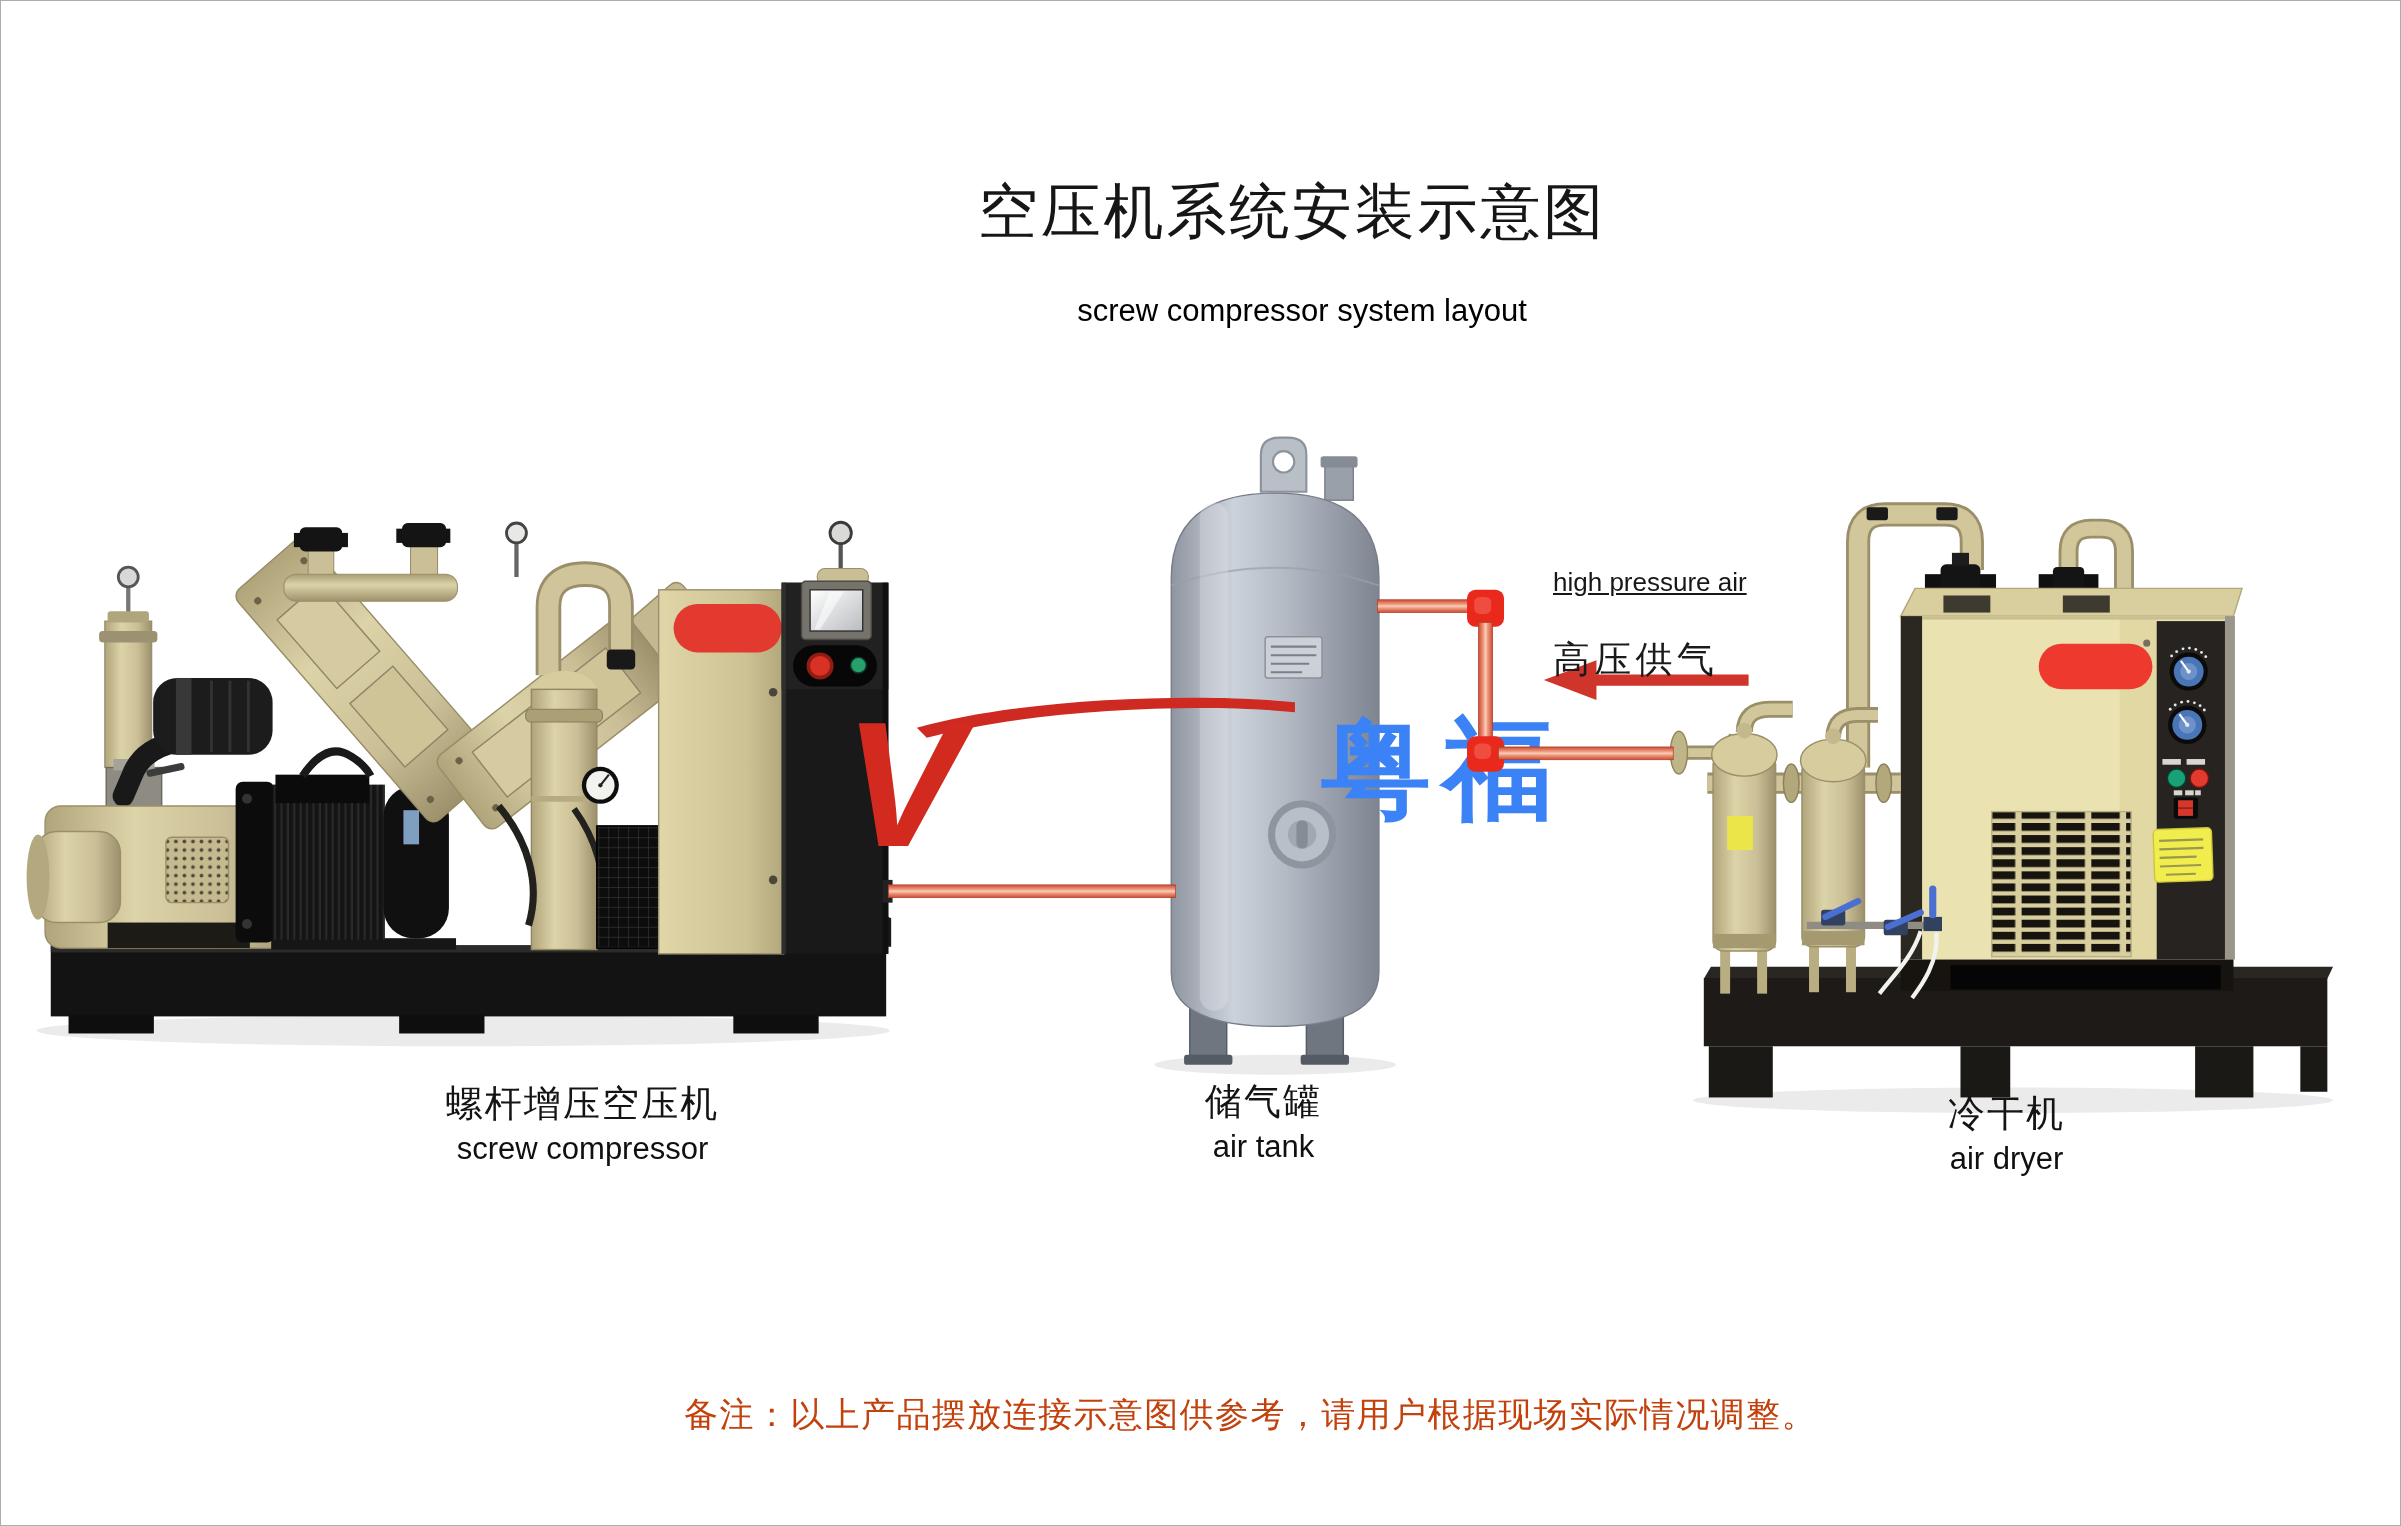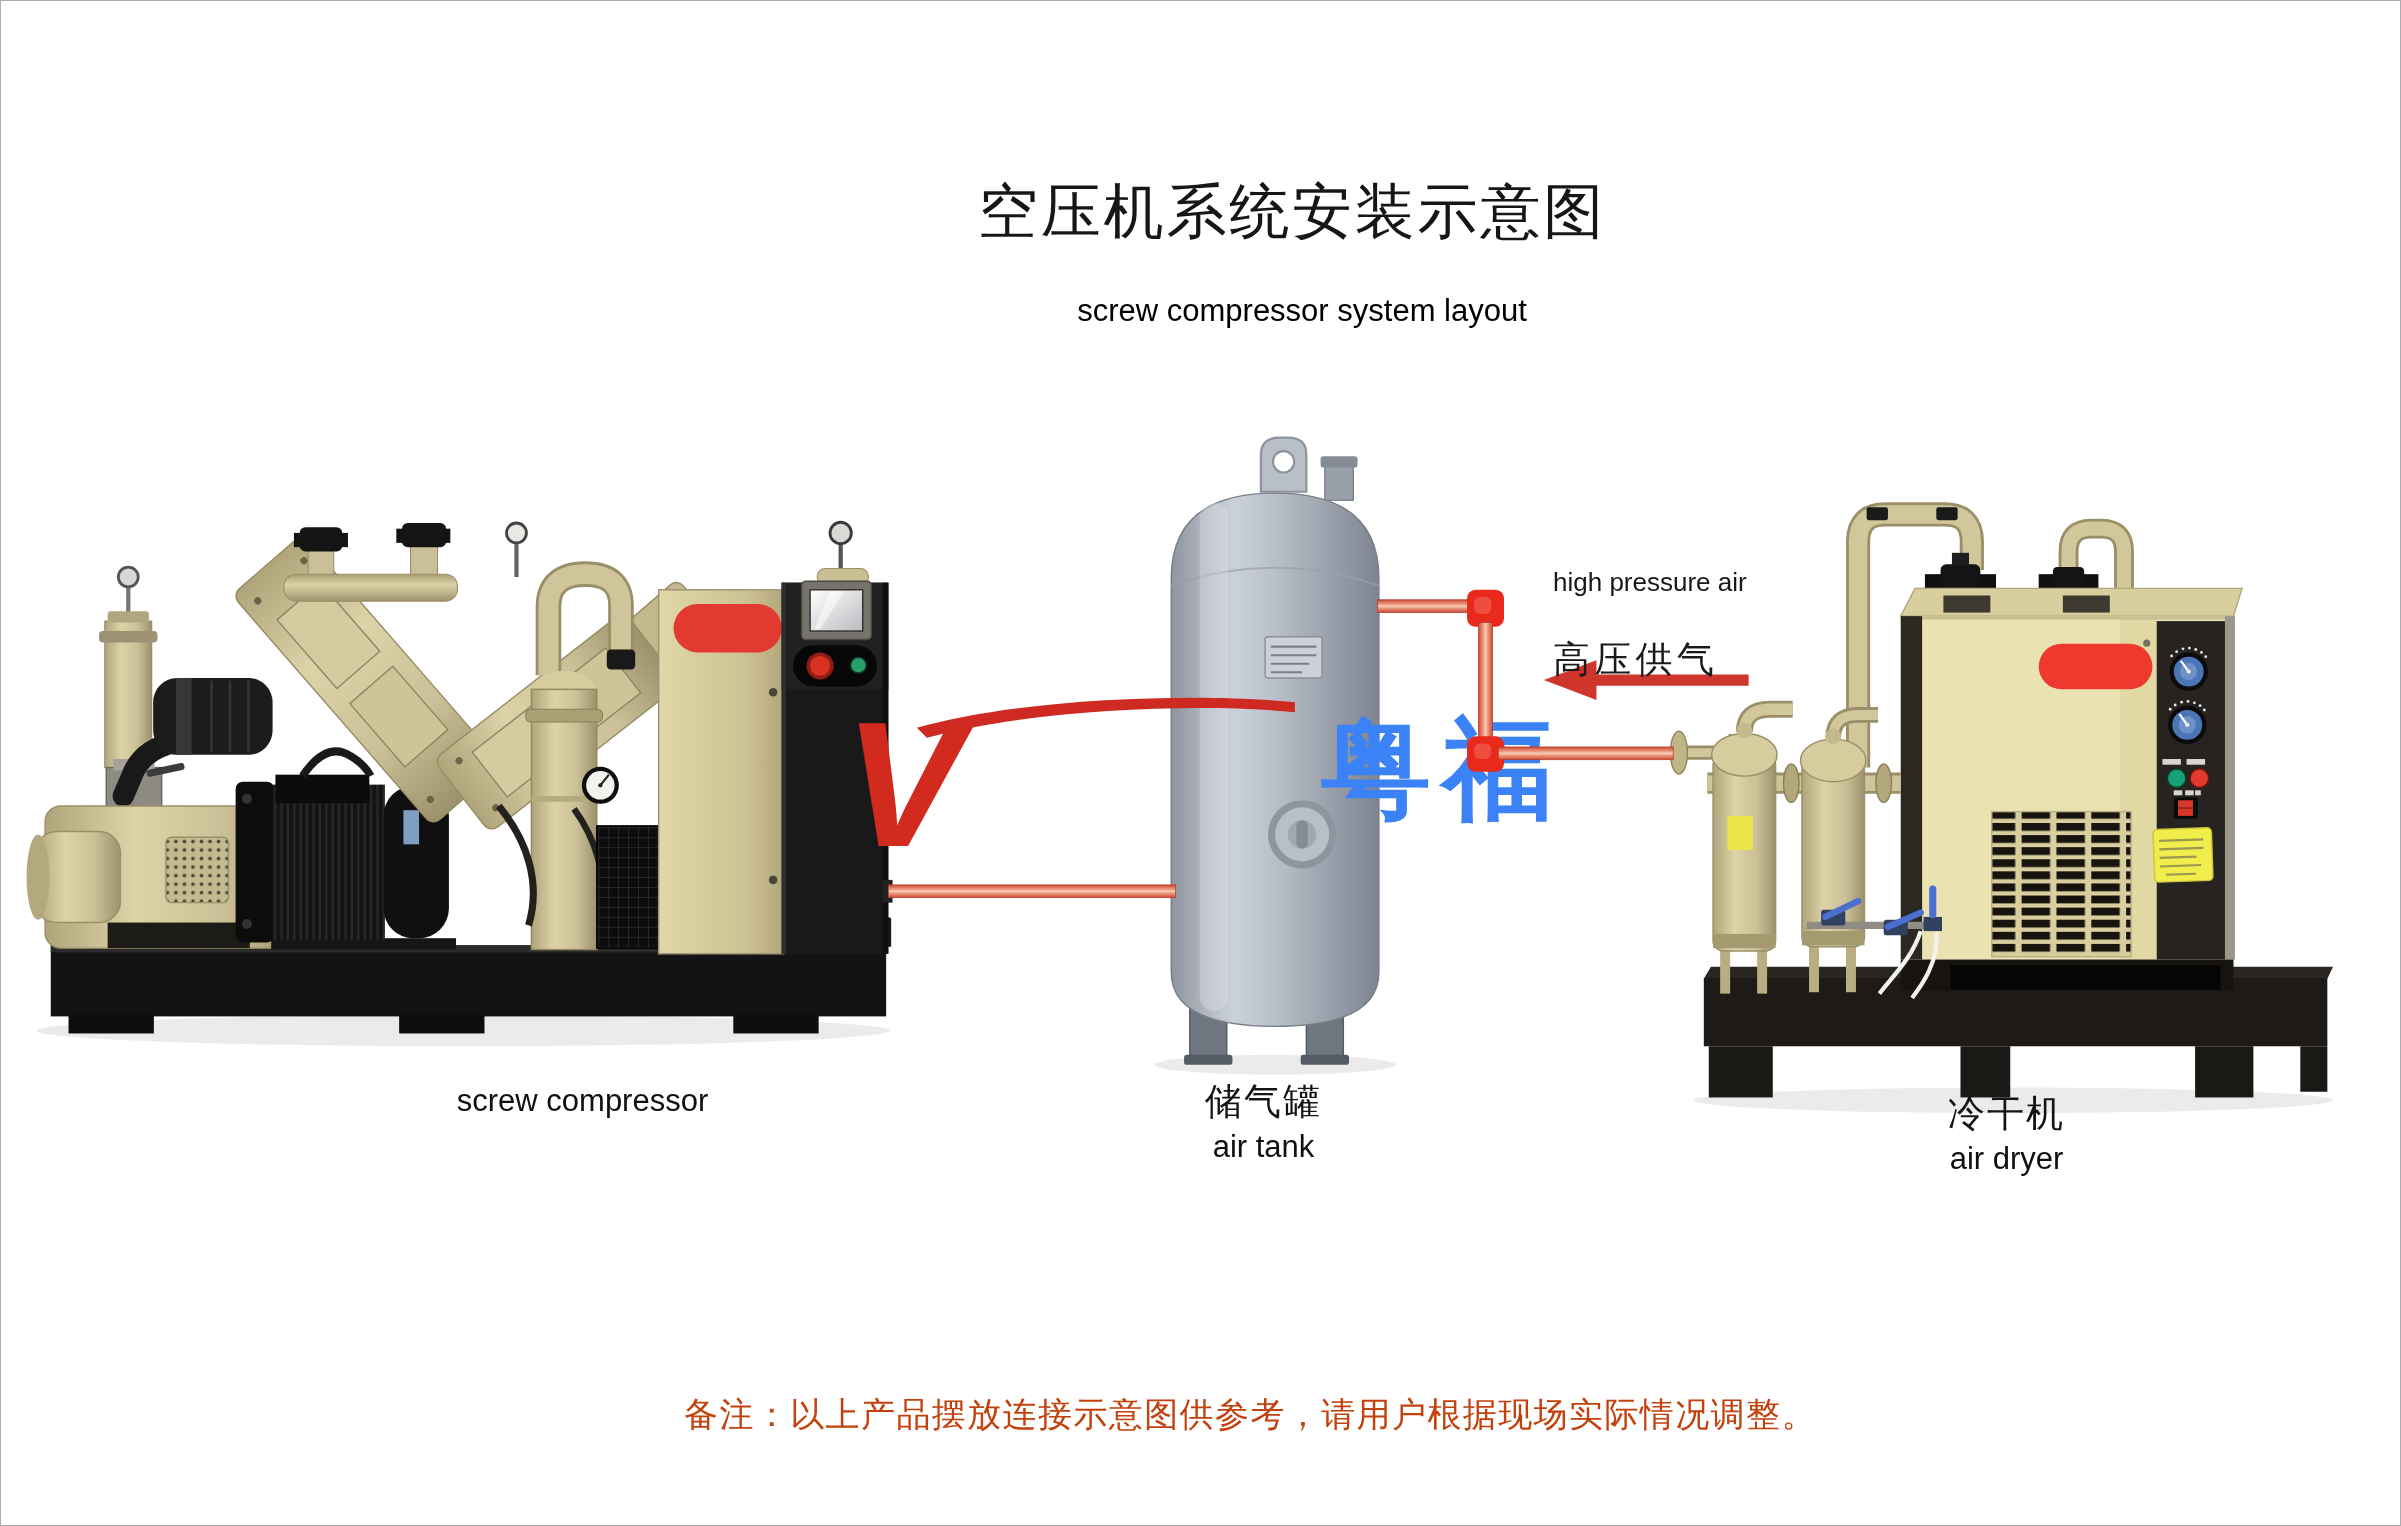--- a/index.html
+++ b/index.html
@@ -18,21 +18,21 @@
     left:875px;top:171px;width:832px;
     text-align:center;
     font-family:"Liberation Serif","DejaVu Serif",serif;
     font-size:60px;letter-spacing:2.8px;color:#161616;
     white-space:nowrap;
   }
   .subtitle{
     left:981px;top:292px;width:640px;text-align:center;
     font-size:31px;color:#000000;white-space:nowrap;
   }
-  .flow-en{left:1552px;top:566px;font-size:26px;color:#171717;white-space:nowrap;}
+  .flow-en{left:1552px;top:566px;font-size:26px;color:#171717;white-space:nowrap;text-decoration:underline;}
   .flow-zh{
     left:1552px;top:634px;font-size:37px;letter-spacing:4.3px;color:#1a1a1a;
     font-family:"Liberation Serif","DejaVu Serif",serif;white-space:nowrap;
   }
   .eq-label{text-align:center;white-space:nowrap;}
   .eq-label .zh{
     font-family:"Liberation Serif","DejaVu Serif",serif;
     font-size:37px;letter-spacing:2.1px;color:#141414;line-height:48px;
   }
   .eq-label .en{font-size:31px;color:#101010;line-height:41px;}
@@ -467,20 +467,21 @@
     <polygon points="2170,955 2244,927 2244,947 2458,947 2458,963 2244,963 2244,983" fill="#cf352b"></polygon>
   </svg>
 
   <div class="abs title">空压机系统安装示意图</div>
   <div class="abs subtitle">screw compressor system layout</div>
 
   <div class="abs flow-en">high pressure air</div>
   <div class="abs flow-zh">高压供气</div>
 
   <div class="abs eq-label lbl-comp">
+    <div class="zh">螺杆增压空压机</div>
     <div class="en">screw compressor</div>
   </div>
   <div class="abs eq-label lbl-tank">
     <div class="zh">储气罐</div>
     <div class="en">air tank</div>
   </div>
   <div class="abs eq-label lbl-dryer">
     <div class="zh">冷干机</div>
     <div class="en">air dryer</div>
   </div>

